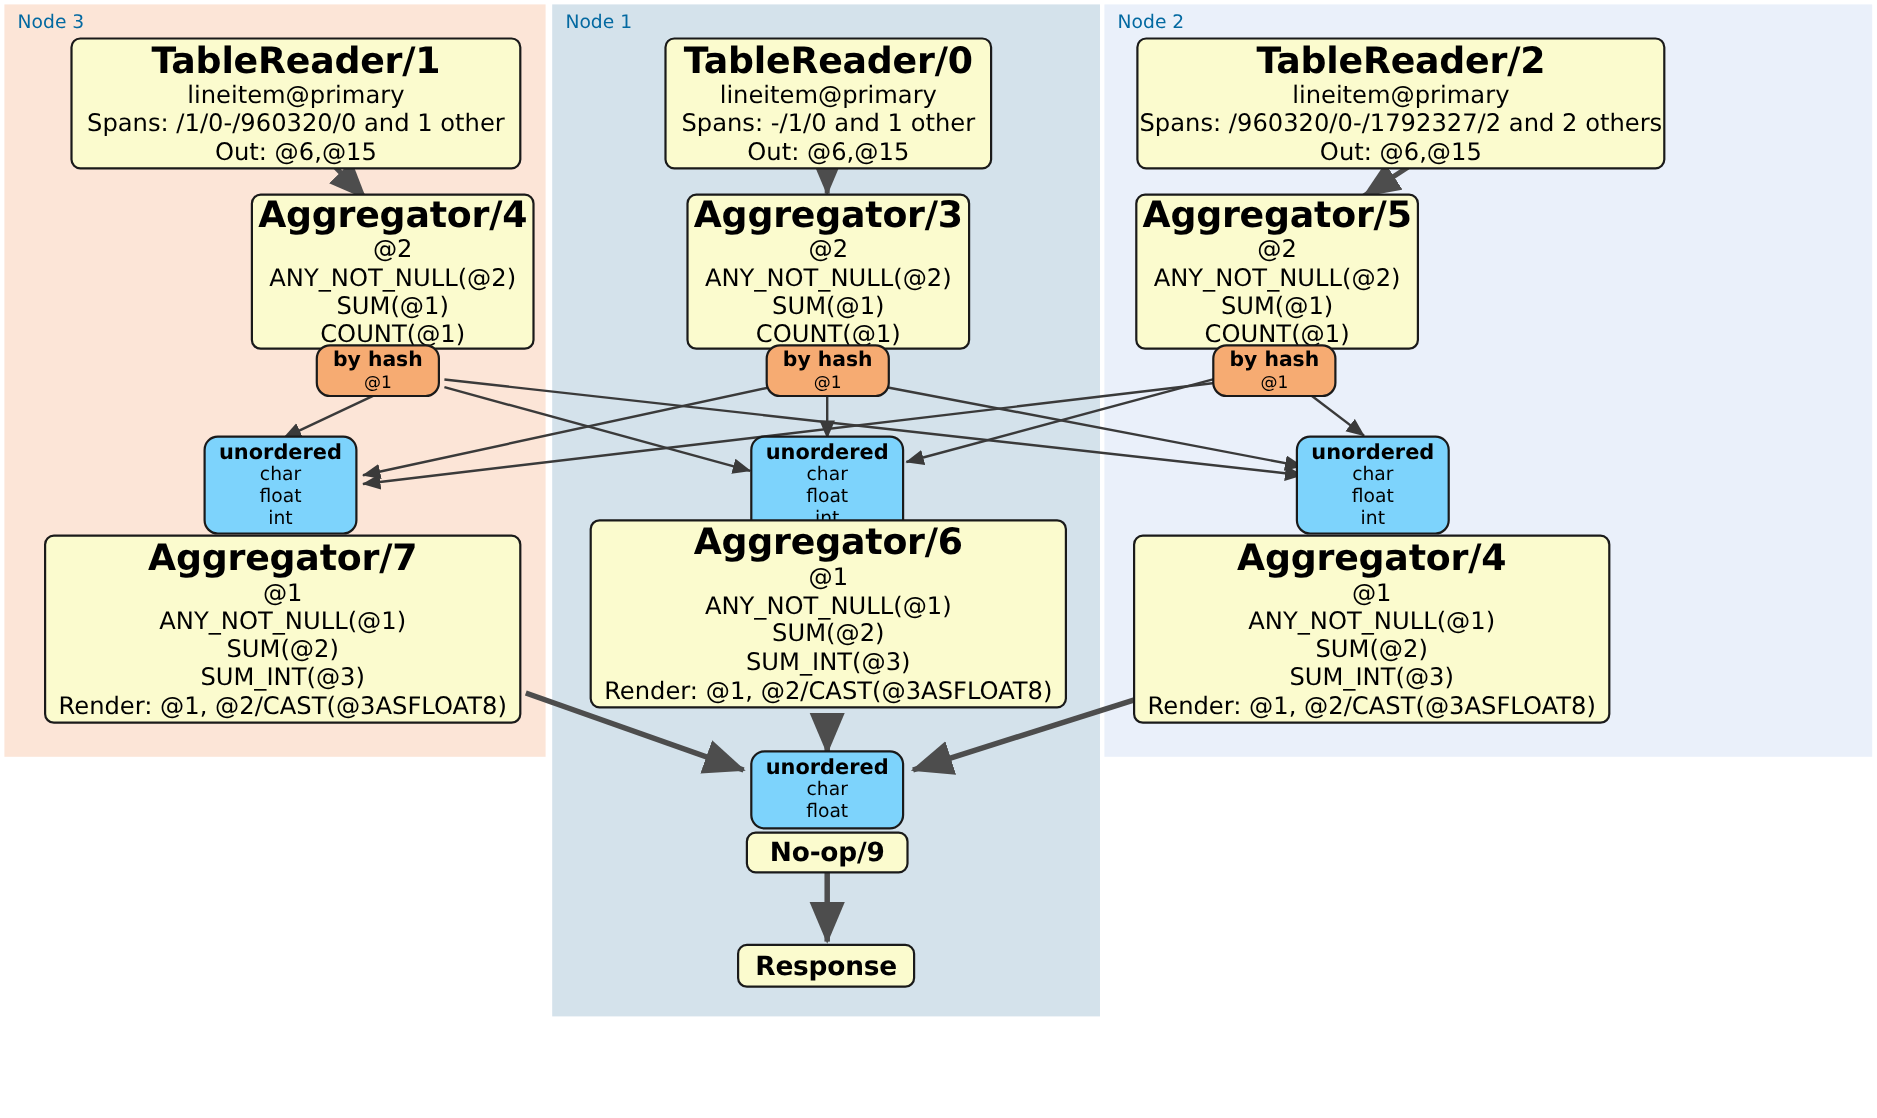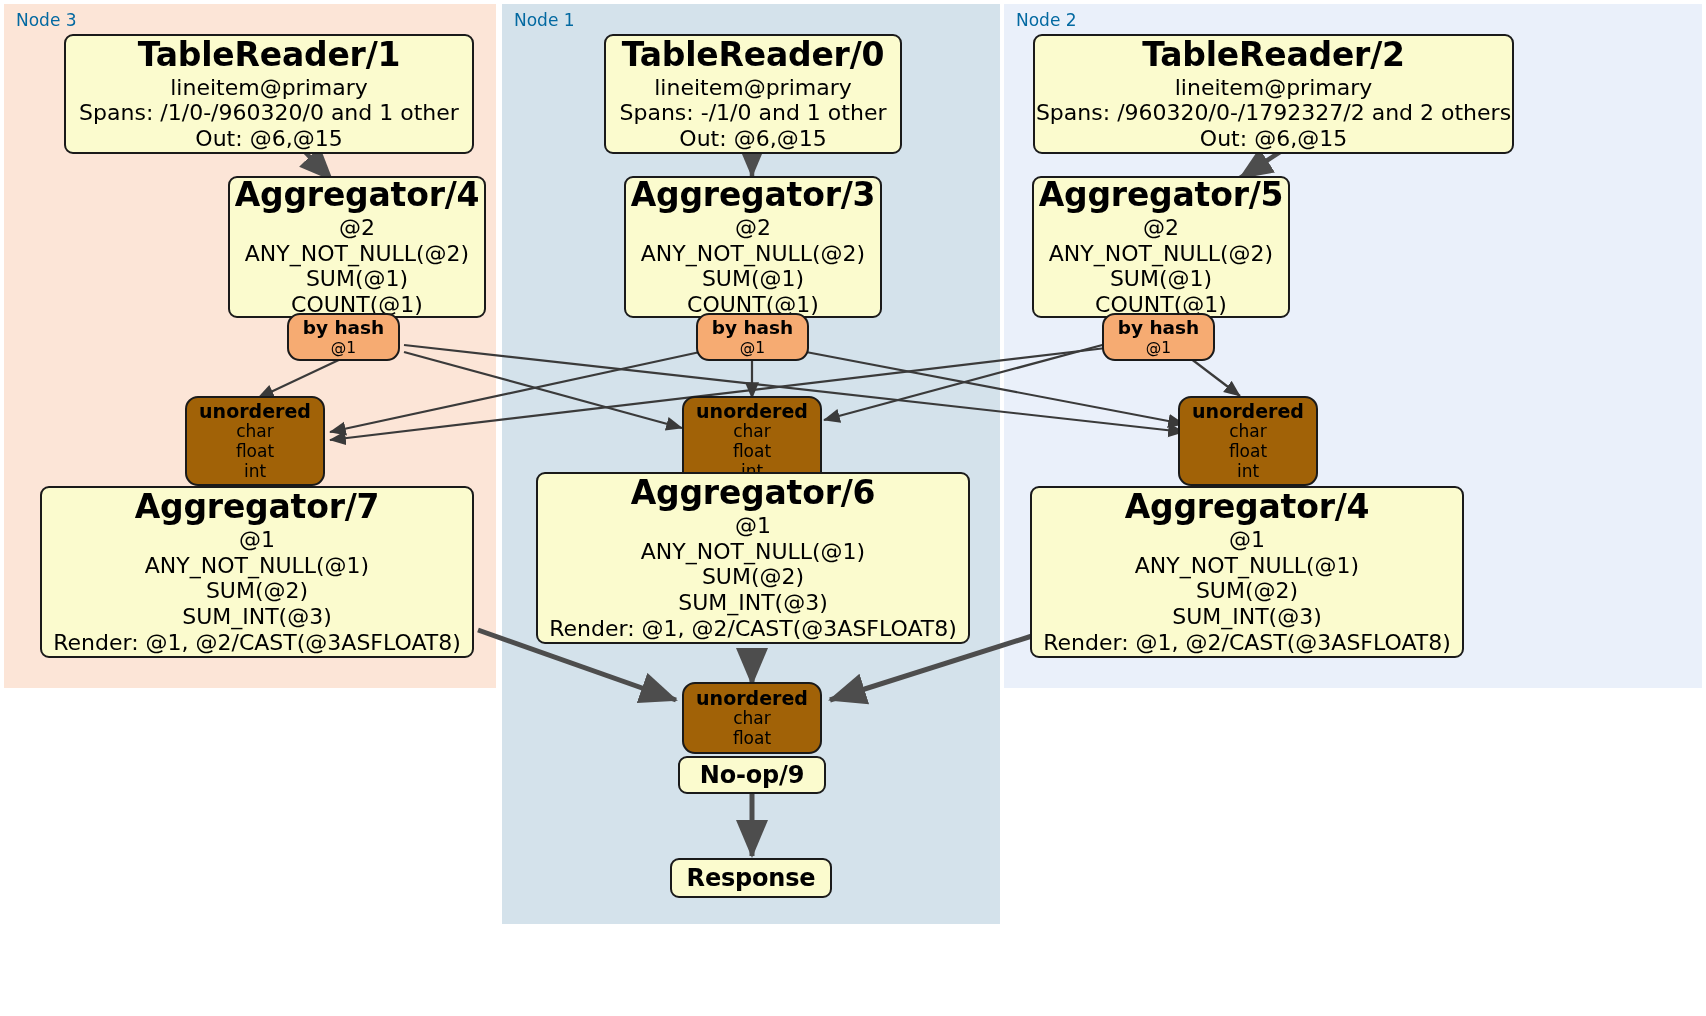--- a/index.html
+++ b/index.html
@@ -70,21 +70,21 @@
   .router-hash .rt {
     font-weight: bold;
     font-size: 18.5px;
     white-space: nowrap;
   }
   .router-hash .rl {
     font-size: 15.5px;
     white-space: nowrap;
   }
   .router-sync {
-    background: #a16207;
+    background: #7dd3fc;
     border-radius: 13px;
     padding: 4px 12px;
   }
   .router-sync .rt {
     font-weight: bold;
     font-size: 19px;
     white-space: nowrap;
   }
   .router-sync .rl {
     font-size: 17px;

